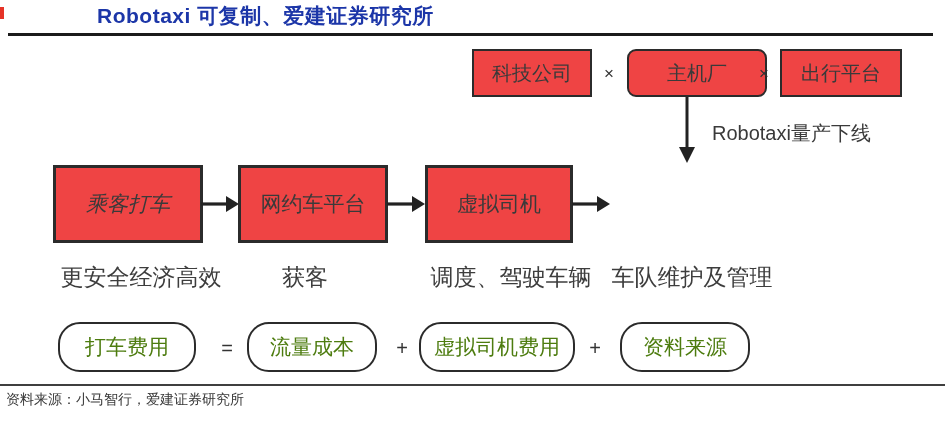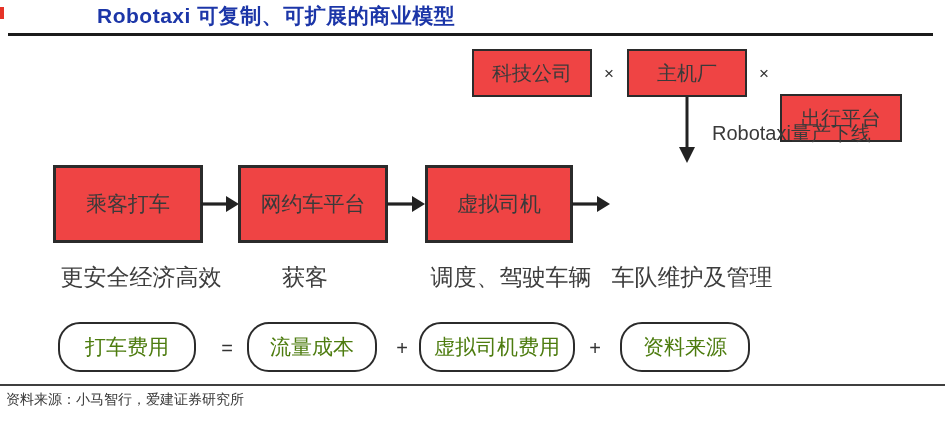--- a/index.html
+++ b/index.html
@@ -44,42 +44,42 @@
   .source{
     position:absolute;left:6px;top:391px;font-size:14px;color:#383838;white-space:nowrap;
   }
 </style>
 </head>
 <body>
 
 <div class="canvas">
 
   <span class="red-mark"></span>
-  <div class="title">Robotaxi 可复制、可扩展的商业模型</div>
+  <div class="title">Robotaxi 可复制、爱建证券研究所</div>
   <div class="title-rule"></div>
 
   <div class="box top-box" style="left:472px;width:120px;">
     <span>科技公司</span>
   </div>
   <span class="op op-x" style="left:609px;top:74px;">×</span>
-  <div class="box top-box" style="left:627px;width:120px;">
+  <div class="box top-box" style="left:627px;width:140px;border-radius:9px;">
     <span>主机厂</span>
   </div>
   <span class="op op-x" style="left:764px;top:74px;">×</span>
-  <div class="box top-box" style="left:780px;width:122px;margin-top:45px;">
+  <div class="box top-box" style="left:780px;width:122px;">
     <span>出行平台</span>
   </div>
 
   <svg class="arrow-svg" style="left:677px;top:97px;" width="20" height="66" viewBox="0 0 20 66">
     <line x1="10" y1="0" x2="10" y2="51" stroke="#222222" stroke-width="3"></line>
     <polygon points="2,50 18,50 10,66" fill="#222222"></polygon>
   </svg>
   <div class="flow-note">Robotaxi量产下线</div>
 
-  <div class="box mid-box" style="left:53px;width:150px;">
+  <div class="box mid-box" style="left:53px;width:150px;font-style:italic;">
     <span>乘客打车</span>
   </div>
   <svg class="arrow-svg" style="left:201px;top:193px;" width="38" height="22" viewBox="0 0 38 22">
     <line x1="0" y1="11" x2="26" y2="11" stroke="#222222" stroke-width="3.2"></line>
     <polygon points="25,3 38,11 25,19" fill="#222222"></polygon>
   </svg>
   <div class="box mid-box" style="left:238px;width:150px;">
     <span>网约车平台</span>
   </div>
   <svg class="arrow-svg" style="left:387px;top:193px;" width="38" height="22" viewBox="0 0 38 22">

